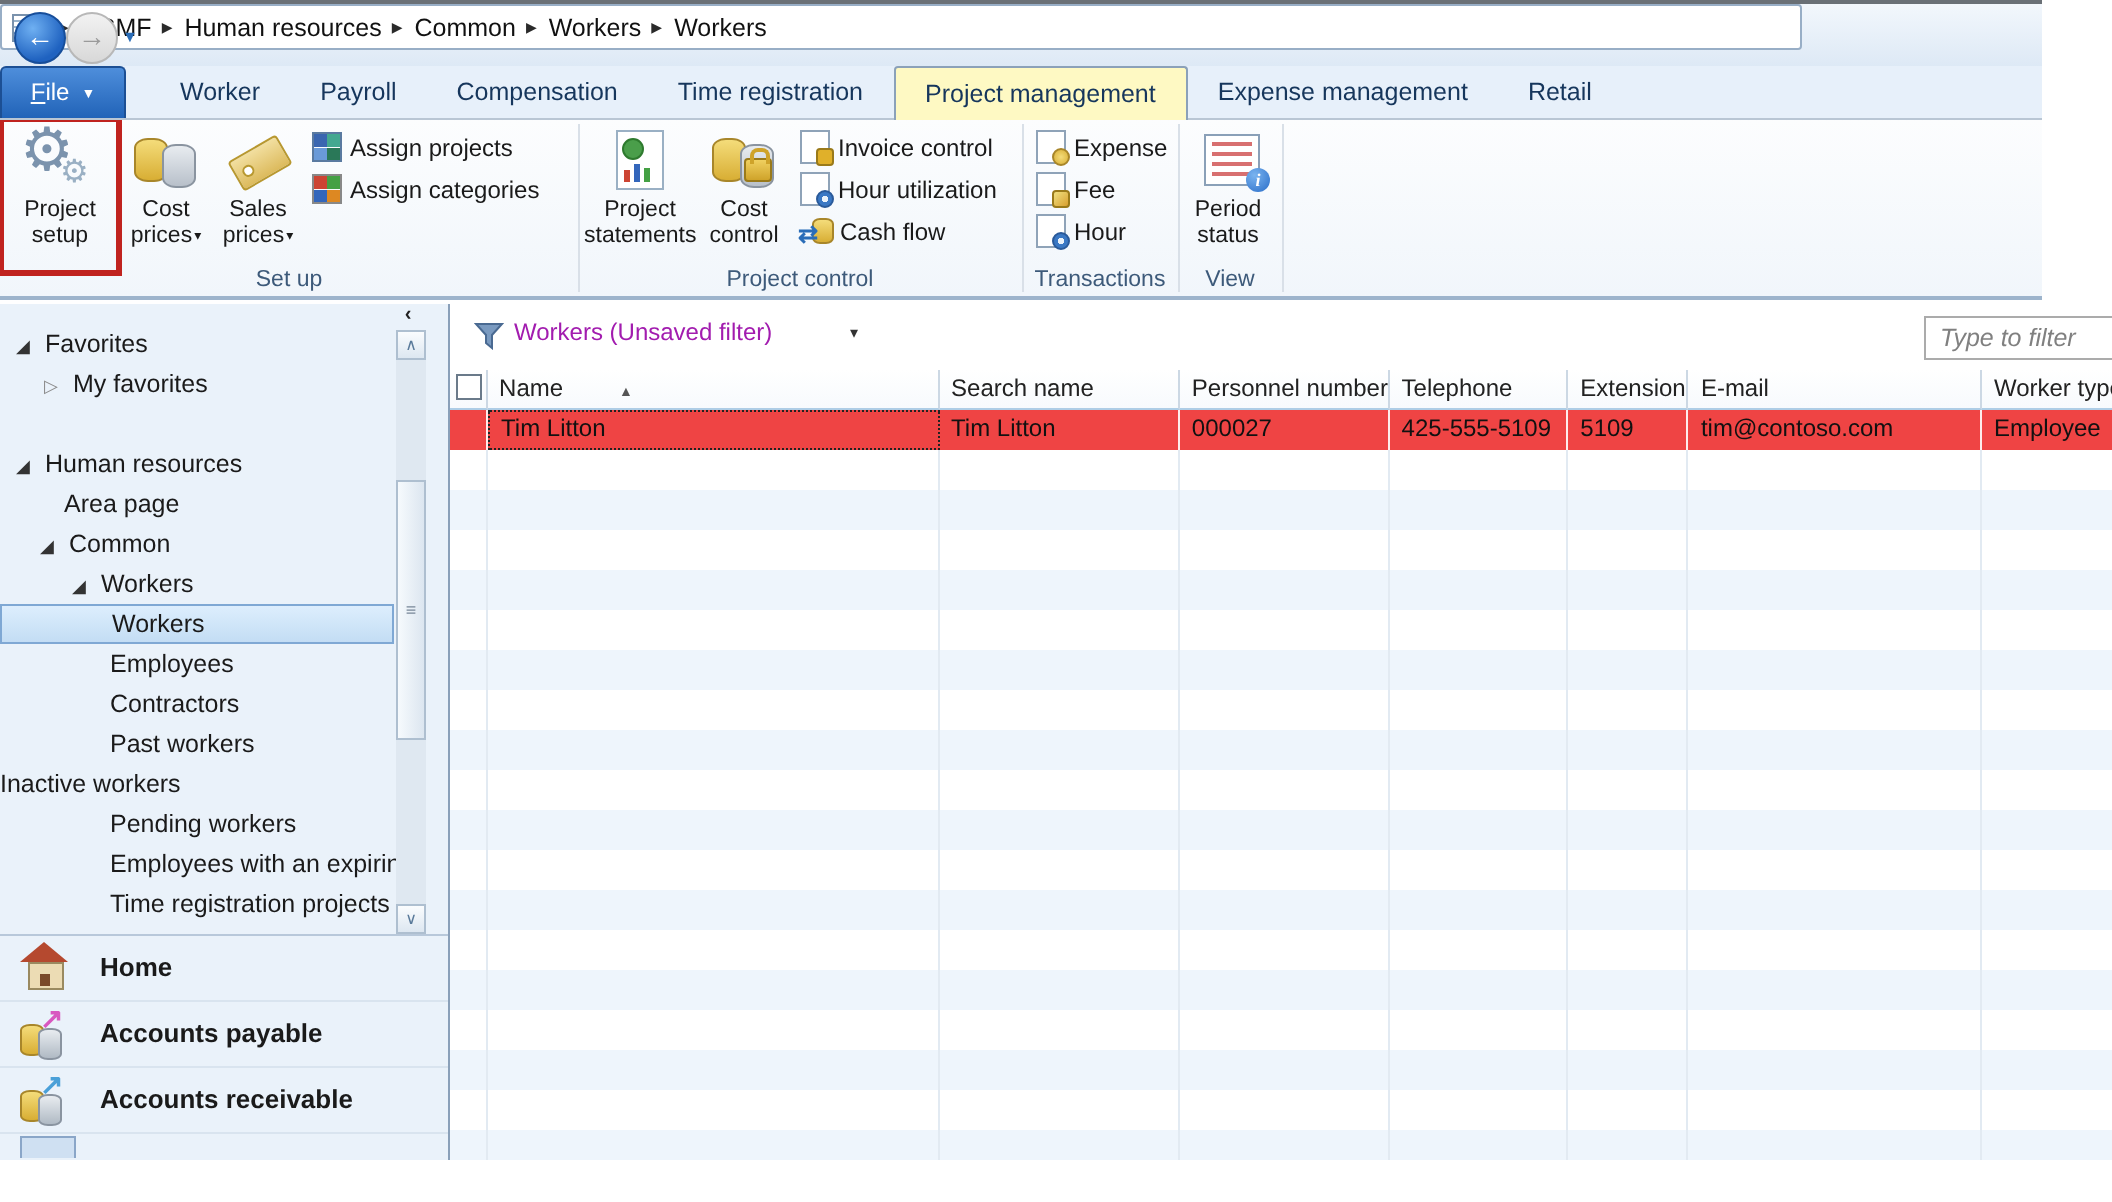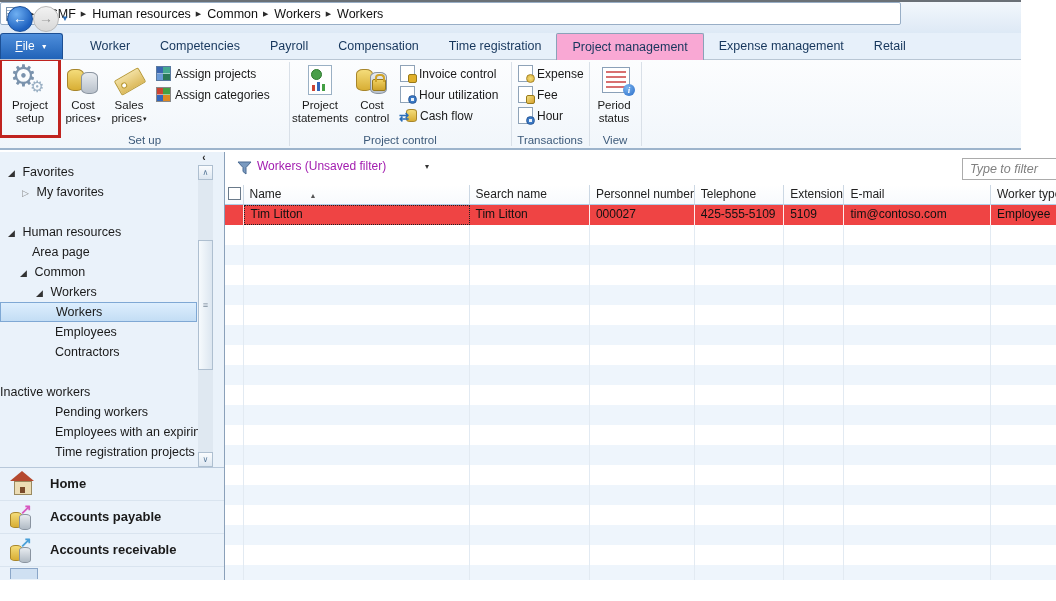--- a/index.html
+++ b/index.html
@@ -26,21 +26,21 @@
   #tabstrip{left:0;top:33px;width:1021px;height:27px;background:#e7f0fa;}
   #ribbontopline{left:0;top:59px;width:1021px;height:1px;background:#b9c6d4;z-index:1;}
   #filetab{left:0;top:33px;width:63px;height:26px;z-index:2;
     background:linear-gradient(#4e8edb,#2163b8);border:1px solid #1c4f94;border-bottom:none;
     border-radius:3px 3px 0 0;color:#fff;text-align:center;line-height:25px;box-sizing:border-box;}
   #filetab .fl{display:inline-block;}
   #filetab .fl::first-letter{text-decoration:underline;}
   #filetab .fc{font-size:7px;margin-left:6px;vertical-align:1px;}
   #tabs{left:75px;top:33px;height:27px;display:flex;z-index:2;}
   .tab{padding:0 15px;line-height:27px;color:#16365c;font-size:12.5px;white-space:nowrap;}
-  .tab.active{background:#f9a8d4;border:1px solid #8ba1b9;border-bottom:none;border-radius:2px 2px 0 0;
+  .tab.active{background:#fef9c3;border:1px solid #8ba1b9;border-bottom:none;border-radius:2px 2px 0 0;
     line-height:26px;box-sizing:border-box;}
 
   
   #ribbon{left:0;top:60px;width:1021px;height:88px;background:linear-gradient(#fcfdfe,#f1f6fb);}
   #ribbonbottom{left:0;top:148px;width:1021px;height:2px;background:#9db4cc;}
   .gdiv{position:absolute;top:2px;height:84px;width:1px;background:#d9e0e8;}
   .glabel{position:absolute;bottom:2px;font-size:11.5px;color:#3d5a7a;text-align:center;}
   .bigbtn{position:absolute;top:1px;width:56px;height:74px;text-align:center;}
   .bigbtn.hl{outline:3px solid #c0231f;}
   .bicon{height:36px;position:relative;margin-top:2px;}
@@ -187,21 +187,20 @@
     </div>
   </div>
 
   <div id="tabstrip" class="abs"></div>
   <div id="ribbontopline" class="abs"></div>
   <div id="filetab" class="abs">
     <span class="fl">File</span><span class="fc">▼</span>
   </div>
   <div id="tabs" class="abs">
     <div class="tab">Worker</div>
-    <div class="tab">Competencies</div>
     <div class="tab">Payroll</div>
     <div class="tab">Compensation</div>
     <div class="tab">Time registration</div>
     <div class="tab active">Project management</div>
     <div class="tab">Expense management</div>
     <div class="tab">Retail</div>
   </div>
 
   <div id="ribbon" class="abs">
 
@@ -325,20 +324,22 @@
       <span>Common</span></div>
     <div class="tree-item" style="top:130px;padding-left:36px;">
       <span class="tw">◢</span>
       <span>Workers</span></div>
     <div class="tree-item sel" style="top:150px;padding-left:55px;">
       <span>Workers</span></div>
     <div class="tree-item" style="top:170px;padding-left:55px;">
       <span>Employees</span></div>
     <div class="tree-item" style="top:190px;padding-left:55px;">
       <span>Contractors</span></div>
+    <div class="tree-item" style="top:210px;padding-left:55px;">
+      <span>Past workers</span></div>
     <div class="tree-item" style="top:230px;">
       <span>Inactive workers</span></div>
     <div class="tree-item" style="top:270px;padding-left:55px;">
       <span>Employees with an expirin</span></div>
     <div class="tree-item" style="top:250px;padding-left:55px;">
       <span>Pending workers</span></div>
     <div class="tree-item" style="top:290px;padding-left:55px;">
       <span>Time registration projects</span></div>
 
     <div class="nav-item" style="top:315px;">

